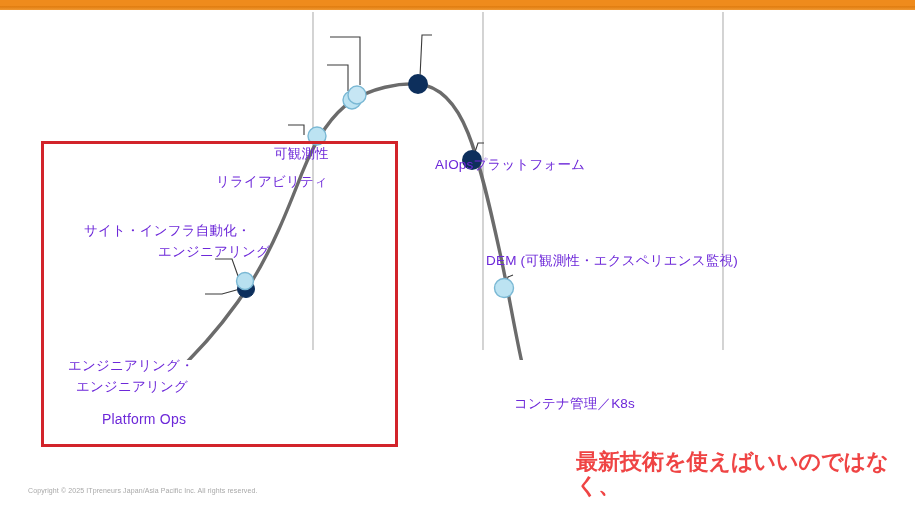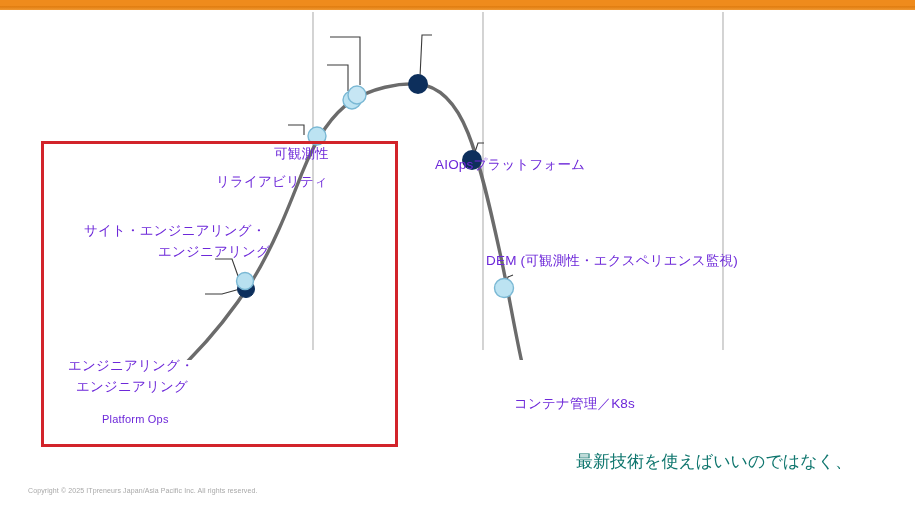--- a/index.html
+++ b/index.html
@@ -63,21 +63,21 @@
     font-size:13.5px;
     color:#6d28d9;
     white-space:nowrap;
     font-weight:400;
     line-height:19px;
     letter-spacing:0.2px;
   }
   
   .redmsg{
     position:absolute;left:576px;top:450px;width:335px;
-    font-size:17px;font-weight:normal;color:#0f766e;
+    font-size:22px;font-weight:bold;color:#ef4444;
     line-height:24px;letter-spacing:0px;
   }
   
   .copyright{
     position:absolute;left:28px;top:487px;
     font-size:7px;color:#a8a8a8;letter-spacing:0.1px;
     white-space:nowrap;
   }
 </style>
 </head>
@@ -405,27 +405,27 @@
       </g>
     </svg>
   </div>
 
   <div class="redrect"></div>
 
   <div class="lbl" style="left:274px;top:144px;">可観測性</div>
 
   <div class="lbl" style="left:216px;top:172px;">リライアビリティ</div>
 
-  <div class="lbl" style="left:84px;top:221px;">サイト・エンジニアリング・</div>
+  <div class="lbl" style="left:84px;top:221px;">サイト・インフラ自動化・</div>
   <div class="lbl" style="left:158px;top:242px;">エンジニアリング</div>
 
   <div class="lbl" style="left:68px;top:356px;">エンジニアリング・</div>
   <div class="lbl" style="left:76px;top:377px;">エンジニアリング</div>
 
-  <div class="lbl" style="left:102px;top:410px;font-size:11px;">Platform Ops</div>
+  <div class="lbl" style="left:102px;top:410px;font-size:14px;">Platform Ops</div>
 
   <div class="lbl" style="left:435px;top:142px;margin-top:13px;">AIOpsプラットフォーム</div>
 
   <div class="lbl" style="left:486px;top:251px;">DEM (可観測性・エクスペリエンス監視)</div>
 
   <div class="lbl" style="left:514px;top:394px;">コンテナ管理／K8s</div>
 
   <div class="redmsg">
     <div>最新技術を使えばいいのではなく、</div>
   </div>

